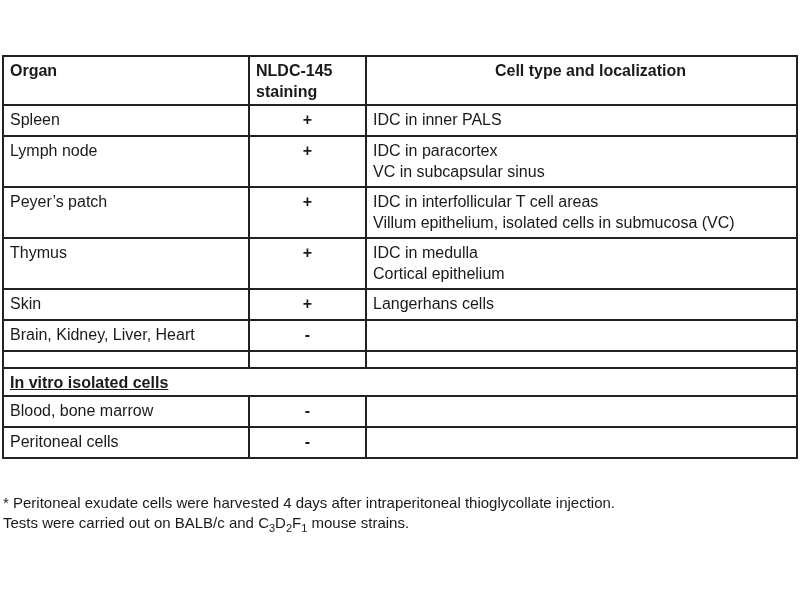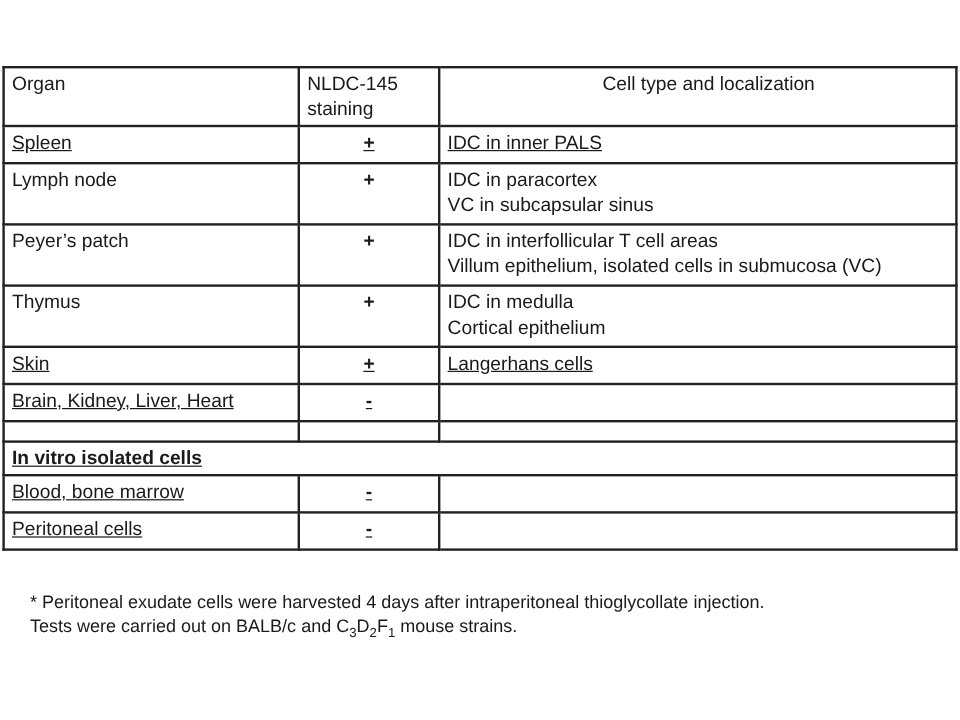--- a/index.html
+++ b/index.html
@@ -32,44 +32,44 @@
   table.staining th,
   table.staining td {
     border: 2px solid #222222;
     padding: 3px 6px 2px 6px;
     vertical-align: top;
     line-height: 21px;
     white-space: pre-line;
     overflow: hidden;
   }
   table.staining th {
-    font-weight: normal;
+    font-weight: bold;
     text-align: left;
     margin-left: 18px;
   }
   table.staining th.center {
     text-align: center;
     padding-left: 24px;
   }
   td.stain {
     text-align: center;
     font-weight: bold;
   }
   tr.section-row td {
     font-weight: bold;
   }
   tr.rh-head   { height: 44px; }
-  tr.rh-single { height: 31px; text-decoration: underline; }
+  tr.rh-single { height: 31px; }
   tr.rh-double { height: 51px; }
   tr.rh-empty  { height: 17px; }
   tr.rh-sec    { height: 25px; text-decoration: underline; }
   tr.rh-last   { height: 36px; }
   .footnotes {
     position: absolute;
-    left: 25px;
+    left: 3px;
     top: 493px;
     font-size: 15px;
     line-height: 20px;
     color: #1a1a1a;
   }
   .footnotes sub {
     font-size: 11px;
     line-height: 0;
   }
 </style>

